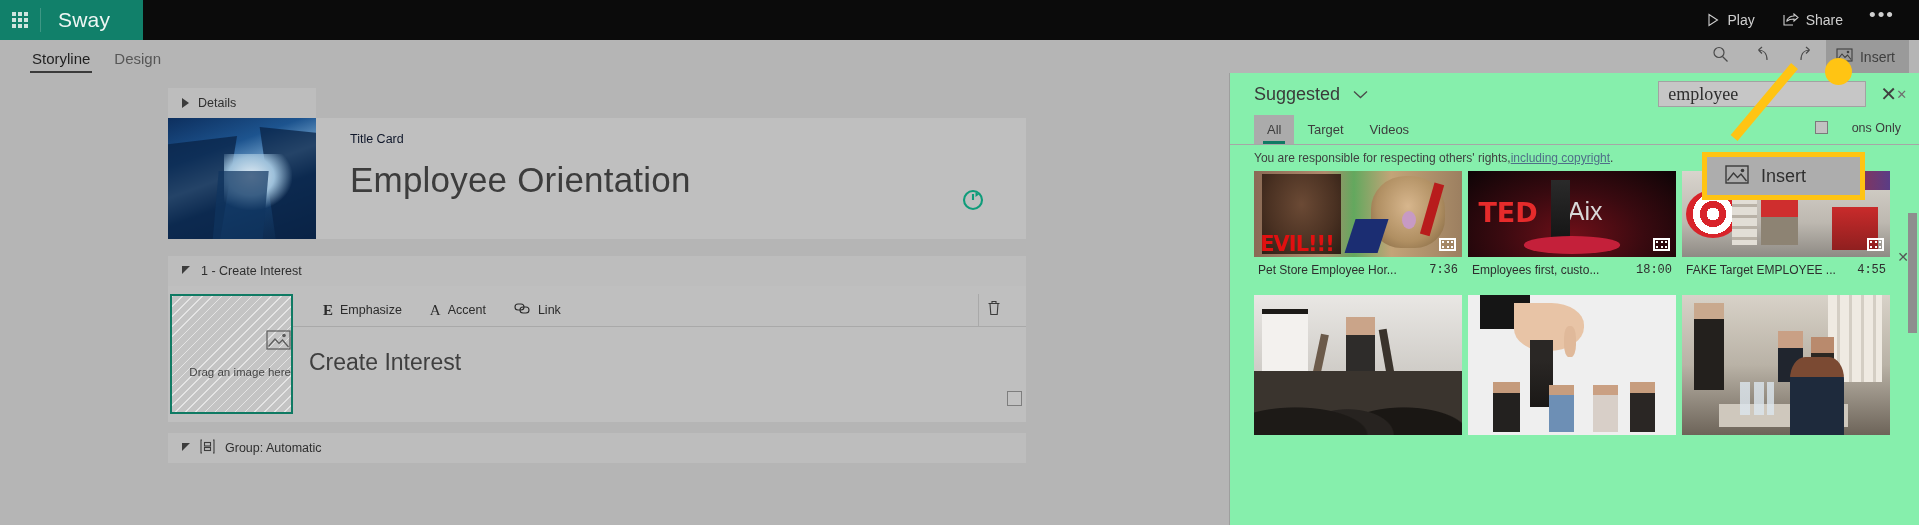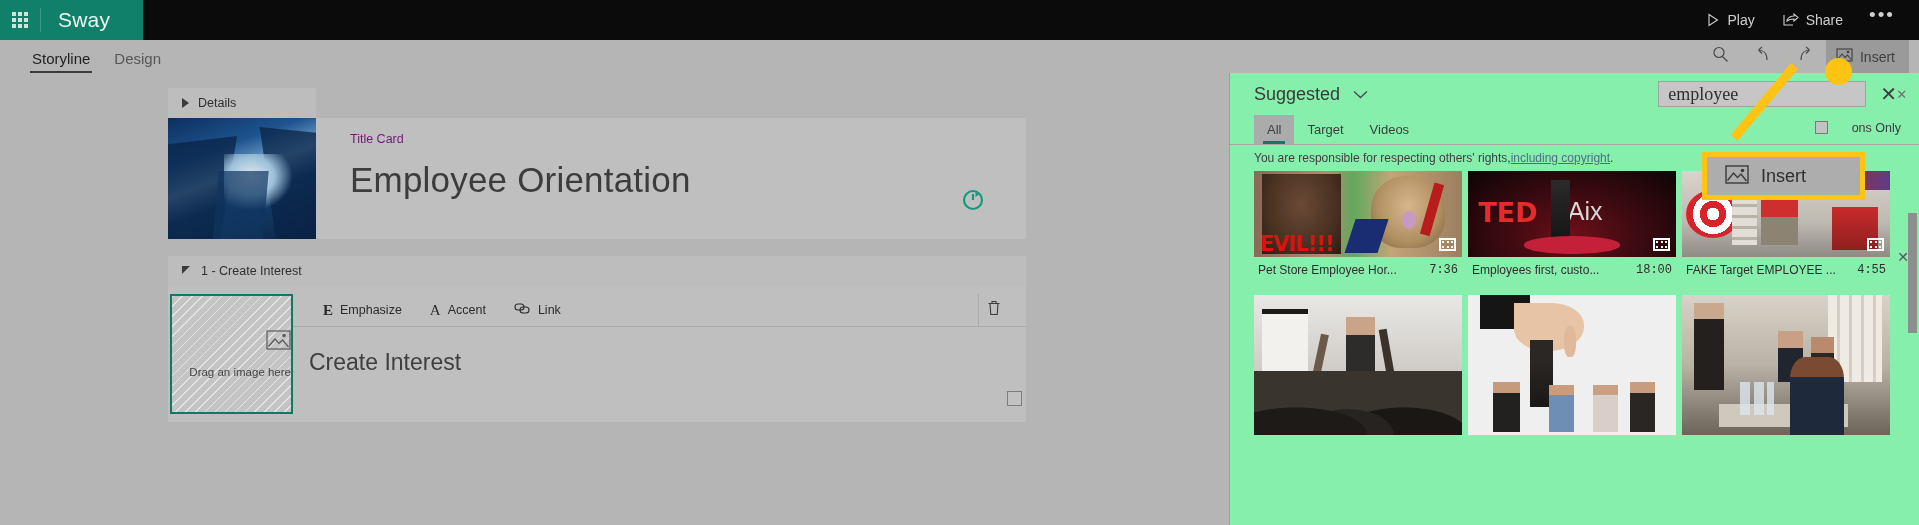--- a/index.html
+++ b/index.html
@@ -120,21 +120,21 @@
     position: absolute; left: 0; top: -30px; width: 148px; height: 30px;
     background: #bdbdbd; display: flex; align-items: center; gap: 9px;
     padding-left: 14px; cursor: pointer;
   }
   .tri-right {
     width: 0; height: 0; border-left: 7px solid #3c3c3c;
     border-top: 5px solid transparent; border-bottom: 5px solid transparent;
   }
   .tc-details span { font-size: 12.5px; color: #2f2f2f; }
   .tc-body { flex: 1; position: relative; padding: 14px 0 0 34px; }
-  .tc-kicker { font-size: 12.5px; color: #701a75; }
+  .tc-kicker { font-size: 12.5px; color: #0f172a; }
   .tc-title {
     font-size: 35px; color: #3c3c3c; font-weight: 400;
     margin-top: 14px; letter-spacing: .2px;
   }
   .tc-remix {
     position: absolute; right: 42px; bottom: 28px; width: 22px; height: 22px;
     cursor: pointer;
   }
 
   
@@ -508,20 +508,31 @@
                   </svg>
               </span>
             </div>
           </div>
           <div class="sec-heading">Create Interest</div>
           <div class="sec-check"></div>
         </div>
       </div>
     </div>
 
+    <div class="grp-hdr">
+      <span class="tri-down"></span>
+      <span>
+        <svg width="15" height="15" viewBox="0 0 15 15">
+            <path d="M2 1 H1 V14 H2 M13 1 H14 V14 H13" fill="none" stroke="#3c3c3c" stroke-width="1.1"></path>
+            <rect x="4.5" y="3.5" width="6" height="3.5" fill="none" stroke="#3c3c3c" stroke-width="1.1"></rect>
+            <rect x="4.5" y="8.5" width="6" height="3" fill="none" stroke="#3c3c3c" stroke-width="1.1"></rect>
+          </svg>
+      </span>
+      <span class="lbl">Group: Automatic</span>
+    </div>
   </div>
 
 </div>
 
 <div class="canvas-scrollbar">
   <div class="canvas-scroll-up">▲</div>
   <div class="canvas-scroll-thumb"></div>
 </div>
 
 <div class="panel">

